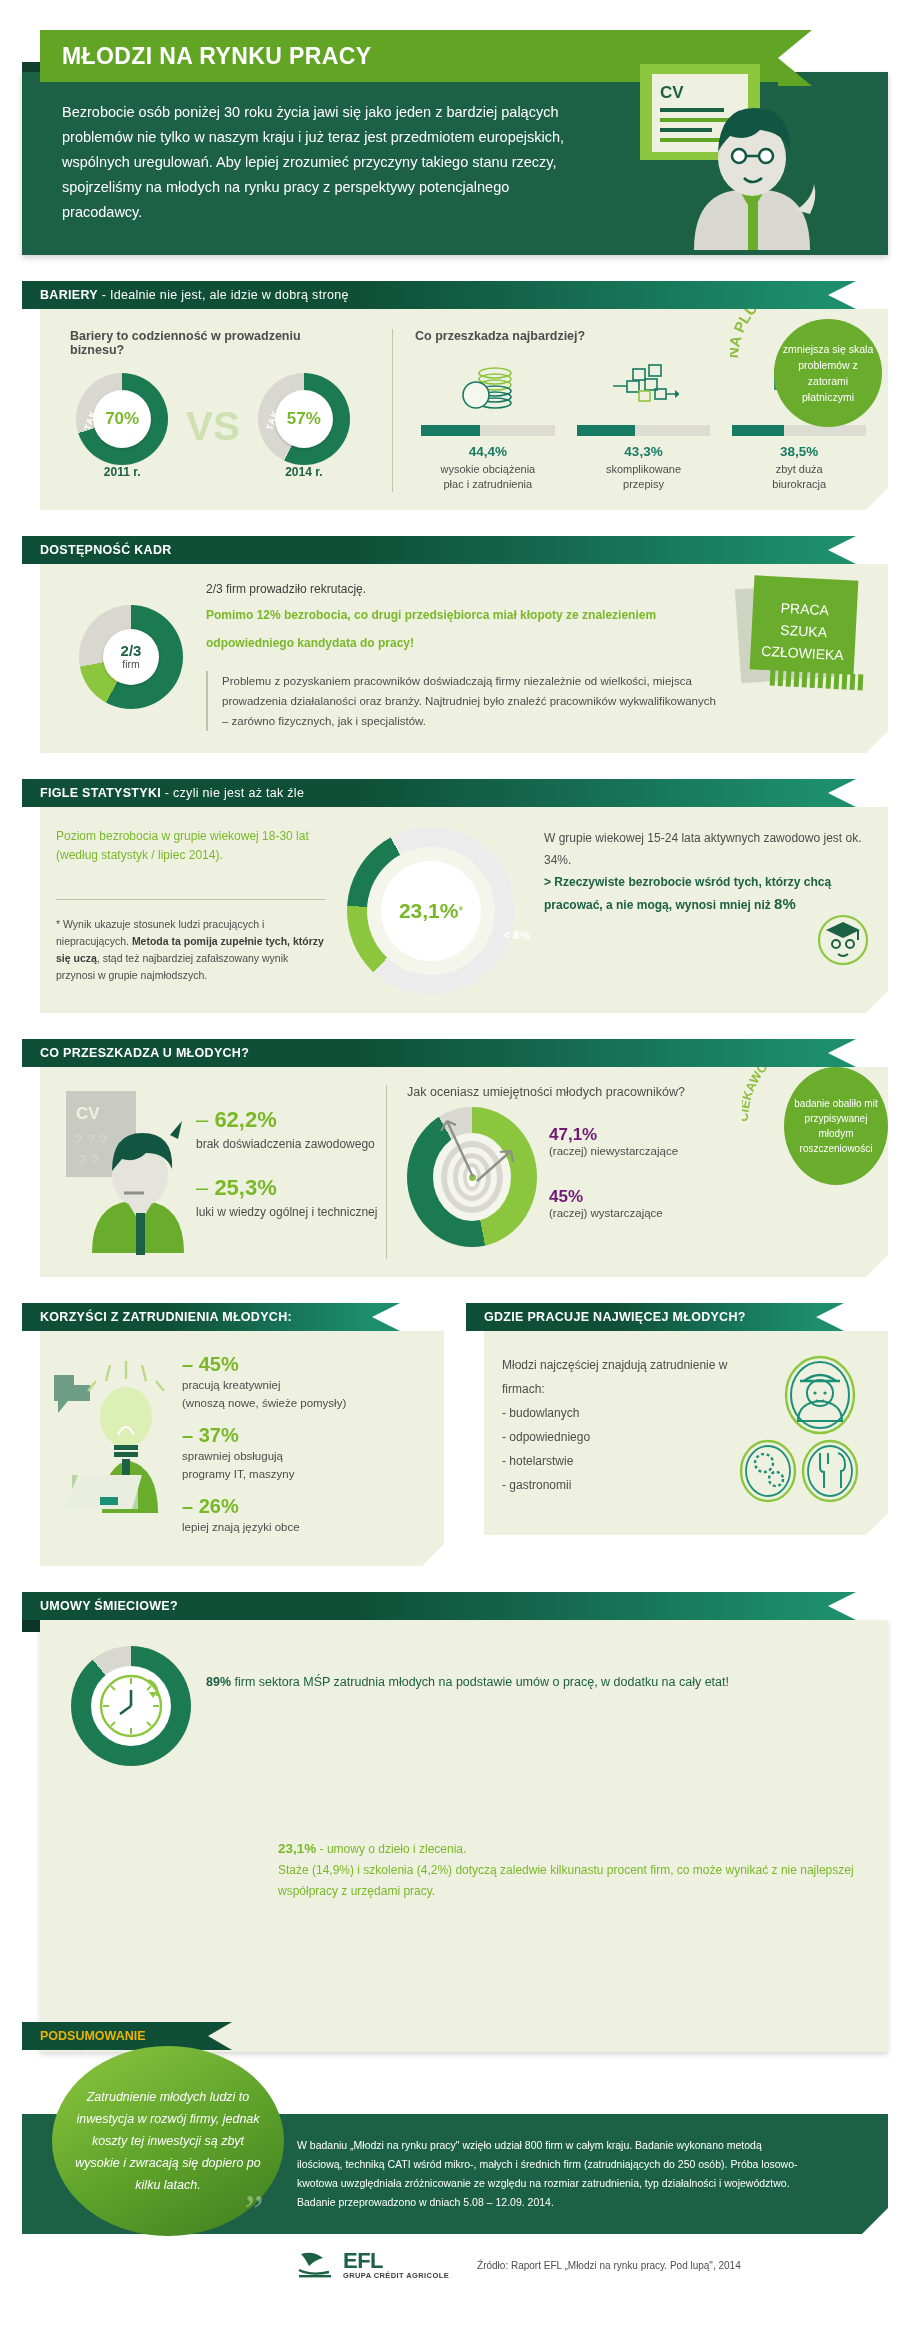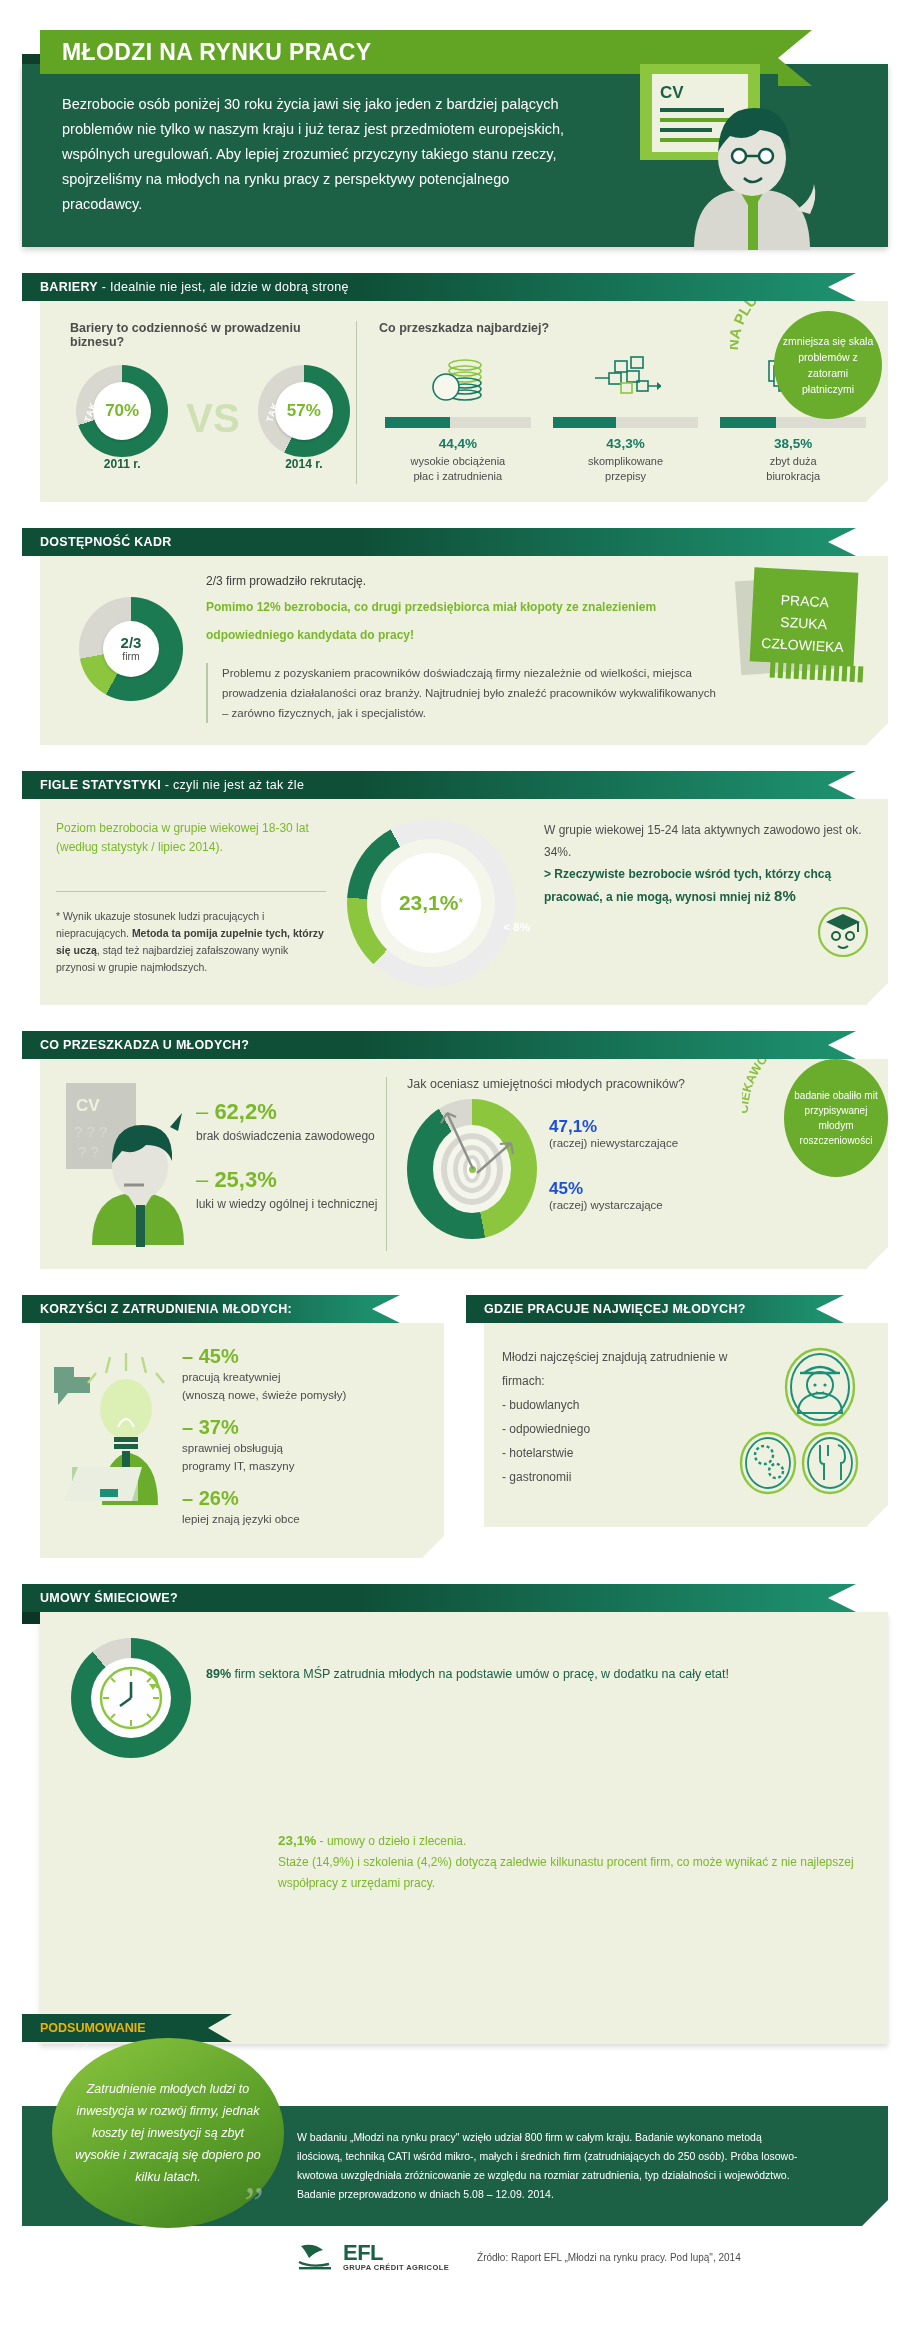--- a/index.html
+++ b/index.html
@@ -9,21 +9,21 @@
     font-family: "Liberation Sans", sans-serif;
     color: #3d3d3d;
   }
   .page { width: 910px; position: relative; padding-bottom: 30px; }
 
   
   .hero { position: relative; margin: 30px 22px 0 22px; }
   .hero-banner {
     position: relative;
     background: #62a524;
-    height: 44px;
+    height: 52px;
     margin-left: 18px;
     margin-right: 110px;
     display: flex; align-items: center;
     padding-left: 22px;
     z-index: 4;
     text-align: right;
   }
   .hero-banner:after {
     content: ""; position: absolute; right: -34px; top: 0;
     border-top: 28px solid #62a524; border-bottom: 28px solid #62a524;
@@ -61,21 +61,21 @@
     position: relative; background:#eef1e0; margin-left:18px; margin-top:0;
     box-shadow: 0 3px 5px rgba(0,0,0,.14);
   }
   .sec-body:before{
     content:""; position:absolute; left:-18px; top:0; width:18px; height:12px;
     background:#0b3526;
   }
   .clip-corner { clip-path: polygon(0 0, 100% 0, 100% calc(100% - 22px), calc(100% - 22px) 100%, 0 100%); }
 
   
-  .barriers { display:flex; padding: 20px 16px 18px 16px; }
+  .barriers { display:flex; padding: 20px 16px 18px 16px; gap: 36px; }
   .bar-left { width: 300px; padding-left: 14px; }
   .bar-right { flex:1; border-left:1px solid #b9c9a8; padding-left: 22px; }
   .qtitle { font-size: 12.5px; font-weight:bold; color:#4d4d4d; margin-bottom: 16px; }
   .donut-row { display:flex; align-items:center; gap:6px; }
   .donut-wrap { width: 112px; text-align:center; }
   .donut {
     width: 92px; height:92px; border-radius:50%; margin: 0 auto;
     position:relative; display:flex; align-items:center; justify-content:center;
   }
   .donut .hole {
@@ -150,21 +150,21 @@
   .cp-person { width: 140px; }
   .cp-nums { padding-top: 22px; }
   .cp-nums .row { margin-bottom: 22px; }
   .cp-nums .n { font-size:22px; font-weight:bold; color:#7ab829; }
   .cp-nums .n .dash { color:#7ab829; font-weight:normal; }
   .cp-nums .c { font-size:12px; color:#4d4d4d; line-height:18px; margin-top:2px; }
   .cp-right { flex:1; border-left:1px solid #b9c9a8; padding-left: 20px; }
   .cp-right .q { font-size:12.5px; color:#4d4d4d; margin-bottom: 8px; }
   .cp-chart { display:flex; align-items:center; }
   .cp-legend { padding-left: 12px; }
-  .cp-legend .l1 { font-size:17px; font-weight:bold; color:#1d4ed8; }
+  .cp-legend .l1 { font-size:17px; font-weight:bold; color:#701a75; }
   .cp-legend .l2 { font-size:11.5px; color:#4d4d4d; margin-bottom:30px; }
   .ciekaw { position:absolute; right:-4px; top:-26px; width:150px; height:160px; z-index:6; }
   .ciekaw .oval { position:absolute; right:4px; top:26px; width:104px; height:118px;
       border-radius:50%/50%; background:#6aac2c; color:#fff; font-size:10px; line-height:15px;
       text-align:center; display:flex; align-items:center; justify-content:center; padding:0 8px; }
   .ciekaw svg text { font-size:12.5px; font-weight:bold; fill:#8cbf3f; font-family:"Liberation Sans",sans-serif; }
 
   
   .two { display:flex; gap: 22px; margin: 26px 22px 0 22px; }
   .col { flex:1; position:relative; }

